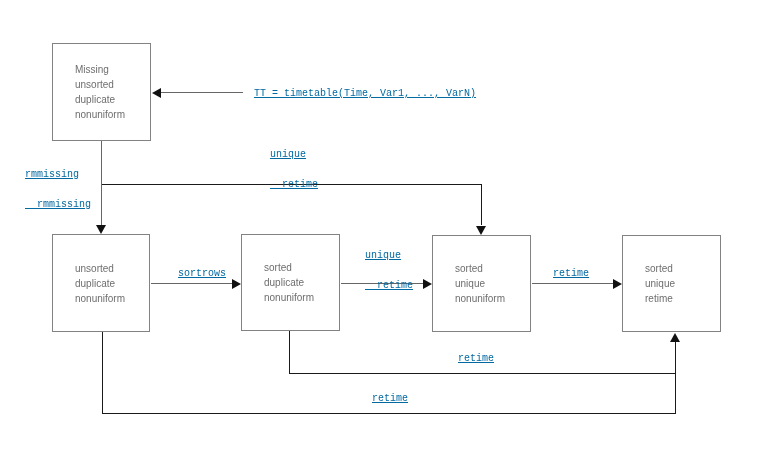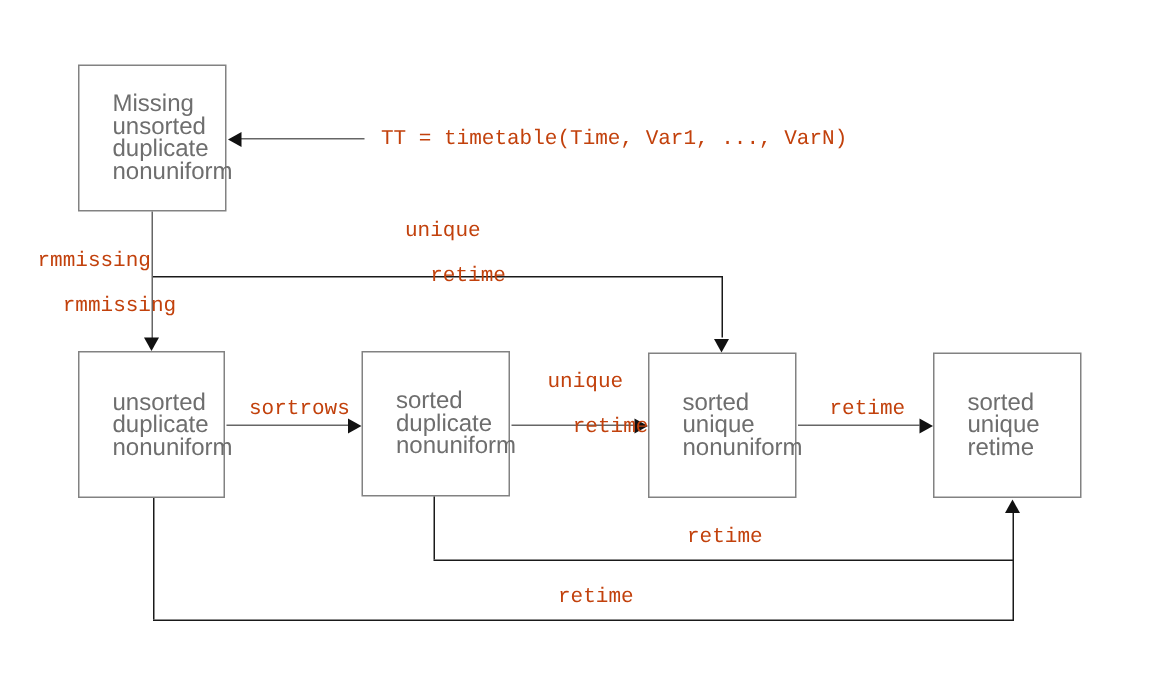--- a/index.html
+++ b/index.html
@@ -11,31 +11,32 @@
     overflow:hidden;
   }
   .node{
     position:absolute;
     border:1px solid #828282;
     background:#ffffff;
     box-sizing:border-box;
     display:flex;
     align-items:center;
     color:#6e6e6e;
-    font-size:16px;
+    font-size:10px;
     line-height:15px;
   }
   .node .txt{padding-left:22px;}
   .mono{
     position:absolute;
     font-family:"Liberation Mono", monospace;
-    font-size:14px;
+    font-size:10px;
     line-height:15px;
-    color:#c2410c;
+    color:#0369a1;
     white-space:pre;
+    text-decoration:underline;
   }
   .hline,.vline{position:absolute;}
   .hline{height:1px;}
   .vline{width:1px;}
   .gray{background:#666666;}
   .black{background:#1a1a1a;}
   .ah{position:absolute;width:0;height:0;}
   .ah-left {border-top:5px solid transparent;border-bottom:5px solid transparent;border-right:9px solid #111;}
   .ah-right{border-top:5px solid transparent;border-bottom:5px solid transparent;border-left:9px solid #111;}
   .ah-down {border-left:5px solid transparent;border-right:5px solid transparent;border-top:9px solid #111;}
@@ -97,21 +98,21 @@
   <span>rmmissing</span></div>
 
   <div class="hline black" style="left:102px;top:184px;width:380px;"></div>
   <div class="vline black" style="left:481px;top:184px;height:41px;"></div>
   <div class="ah ah-down" style="left:476px;top:226px;"></div>
   <div class="mono" style="left:270px;top:147px;"><span>unique</span><br>
   <span>retime</span></div>
 
   <div class="hline gray" style="left:151px;top:283px;width:82px;"></div>
   <div class="ah ah-right" style="left:232px;top:279px;"></div>
-  <div class="mono" style="left:166px;top:266px;">sortrows</div>
+  <div class="mono" style="left:178px;top:266px;">sortrows</div>
 
   <div class="hline gray" style="left:341px;top:283px;width:82px;"></div>
   <div class="ah ah-right" style="left:423px;top:279px;"></div>
   <div class="mono" style="left:365px;top:248px;"><span>unique</span><br>
   <span>retime</span></div>
 
   <div class="hline gray" style="left:532px;top:283px;width:81px;"></div>
   <div class="ah ah-right" style="left:613px;top:279px;"></div>
   <div class="mono" style="left:553px;top:266px;">retime</div>
 

